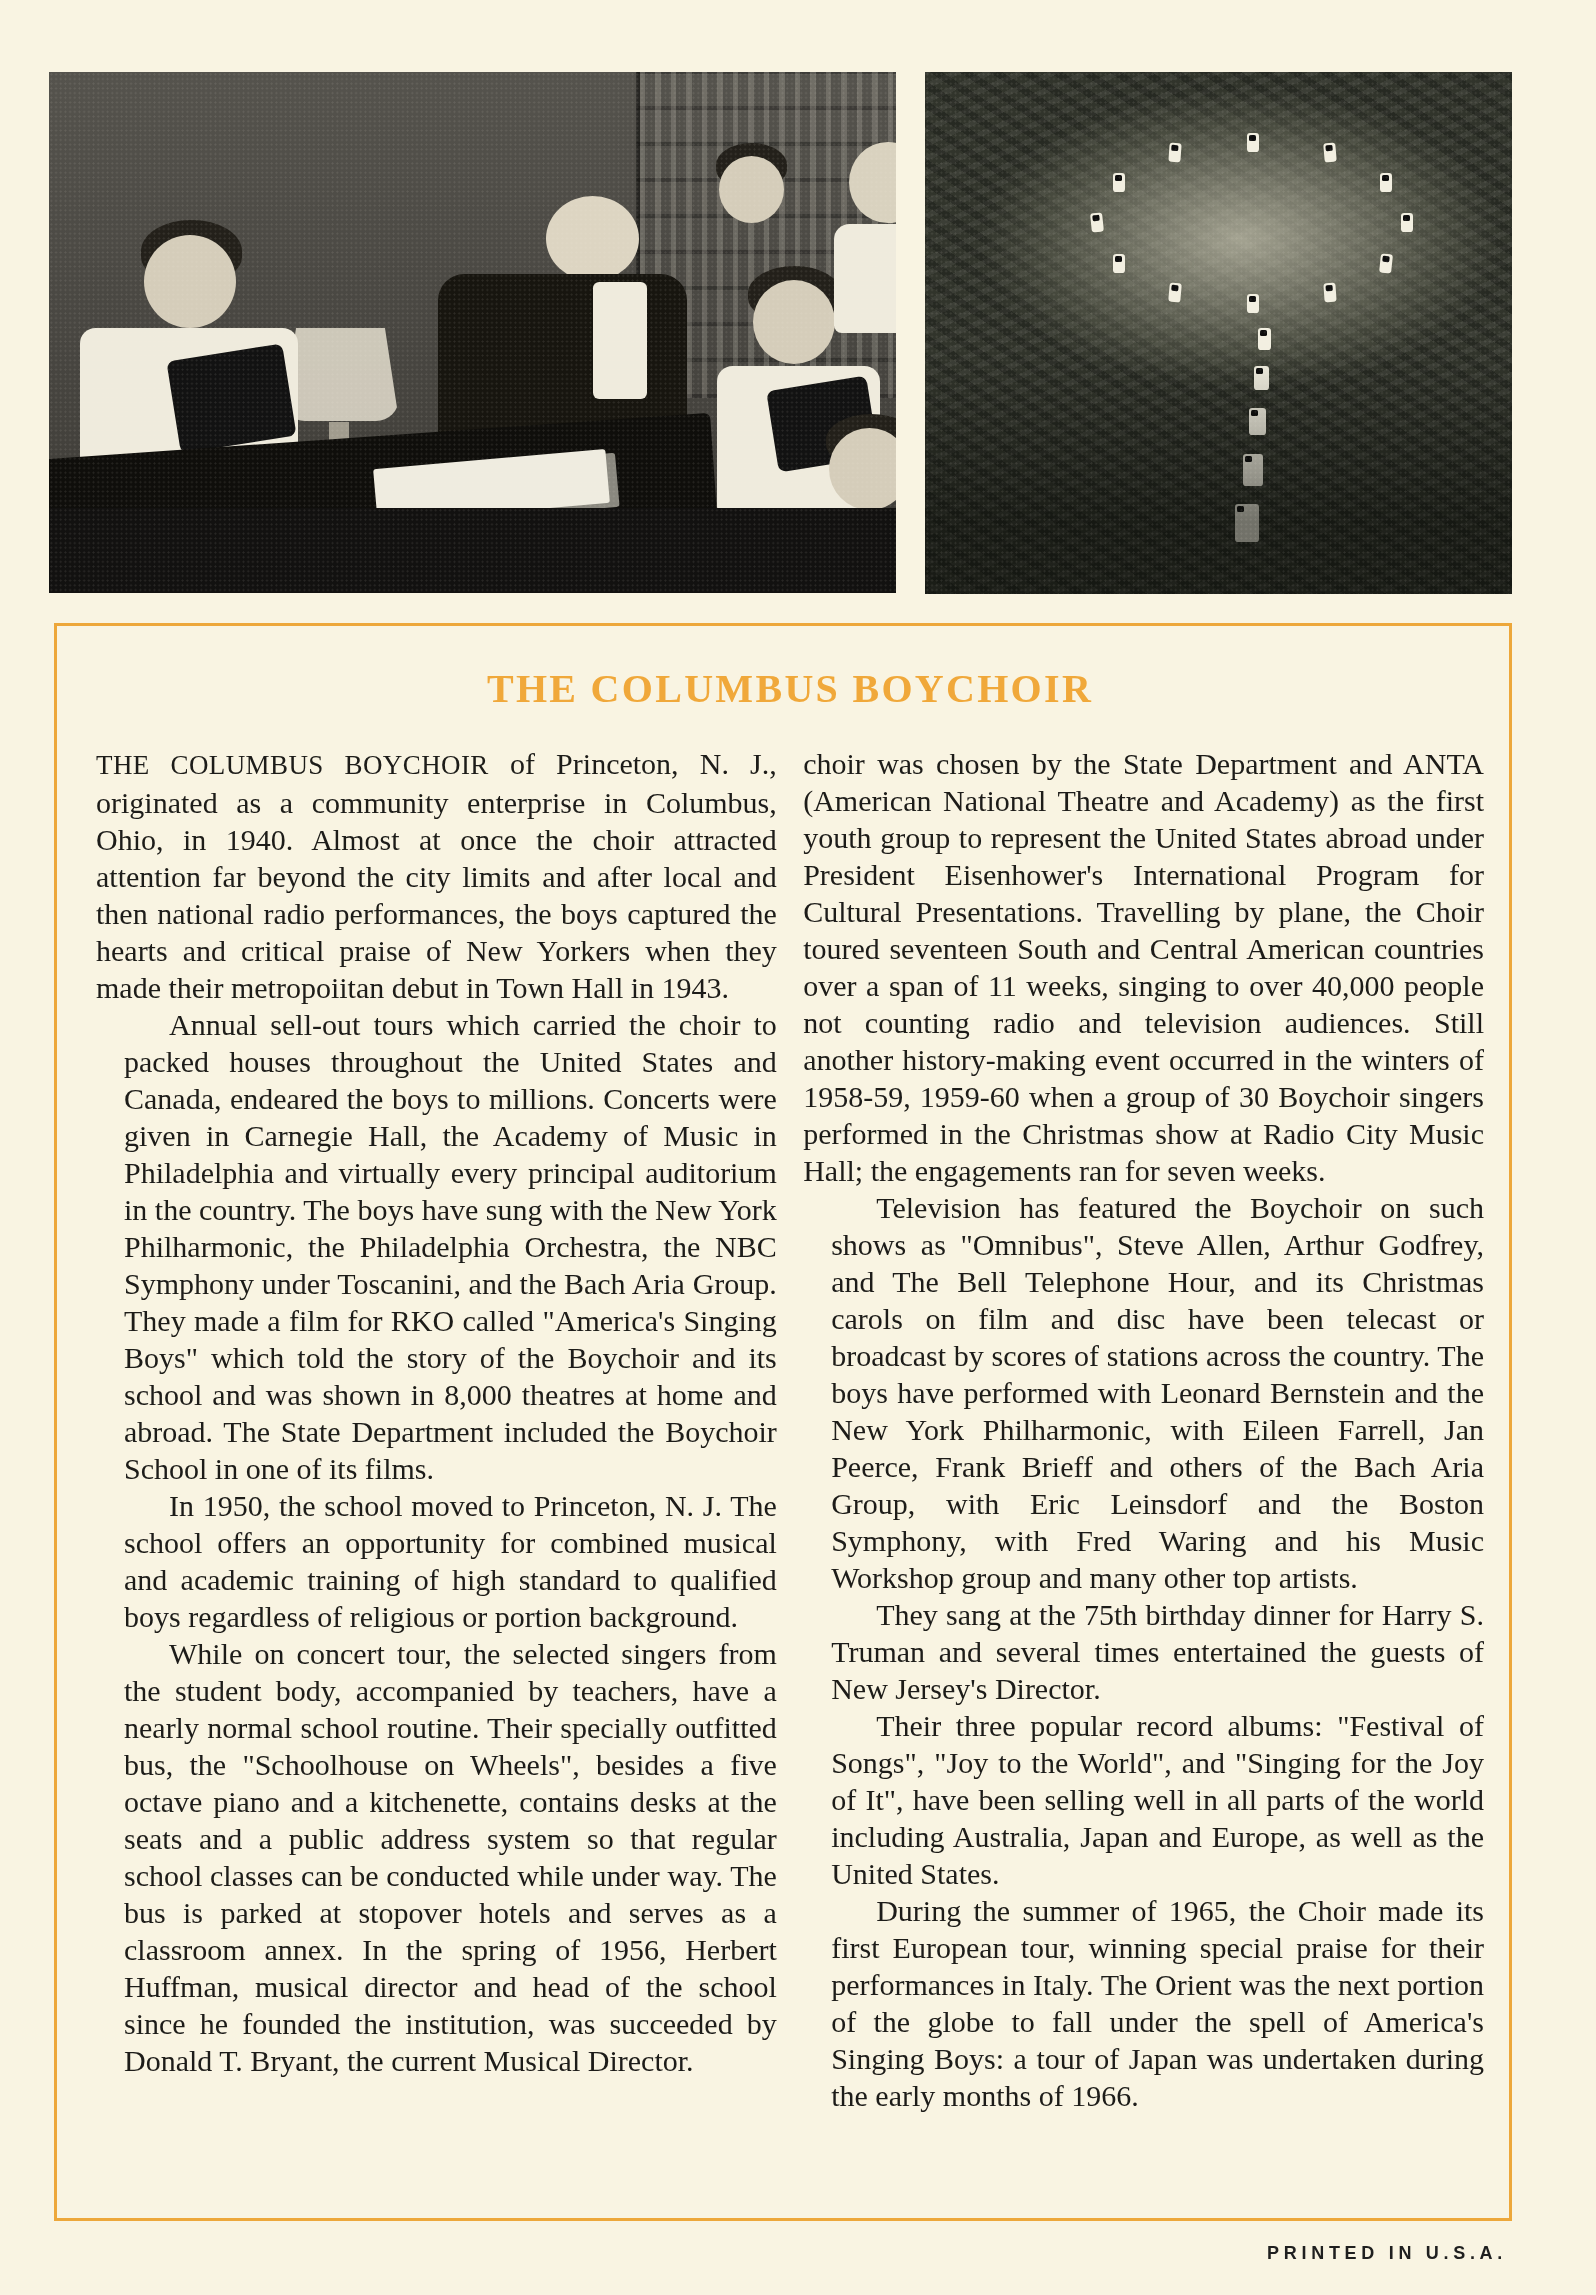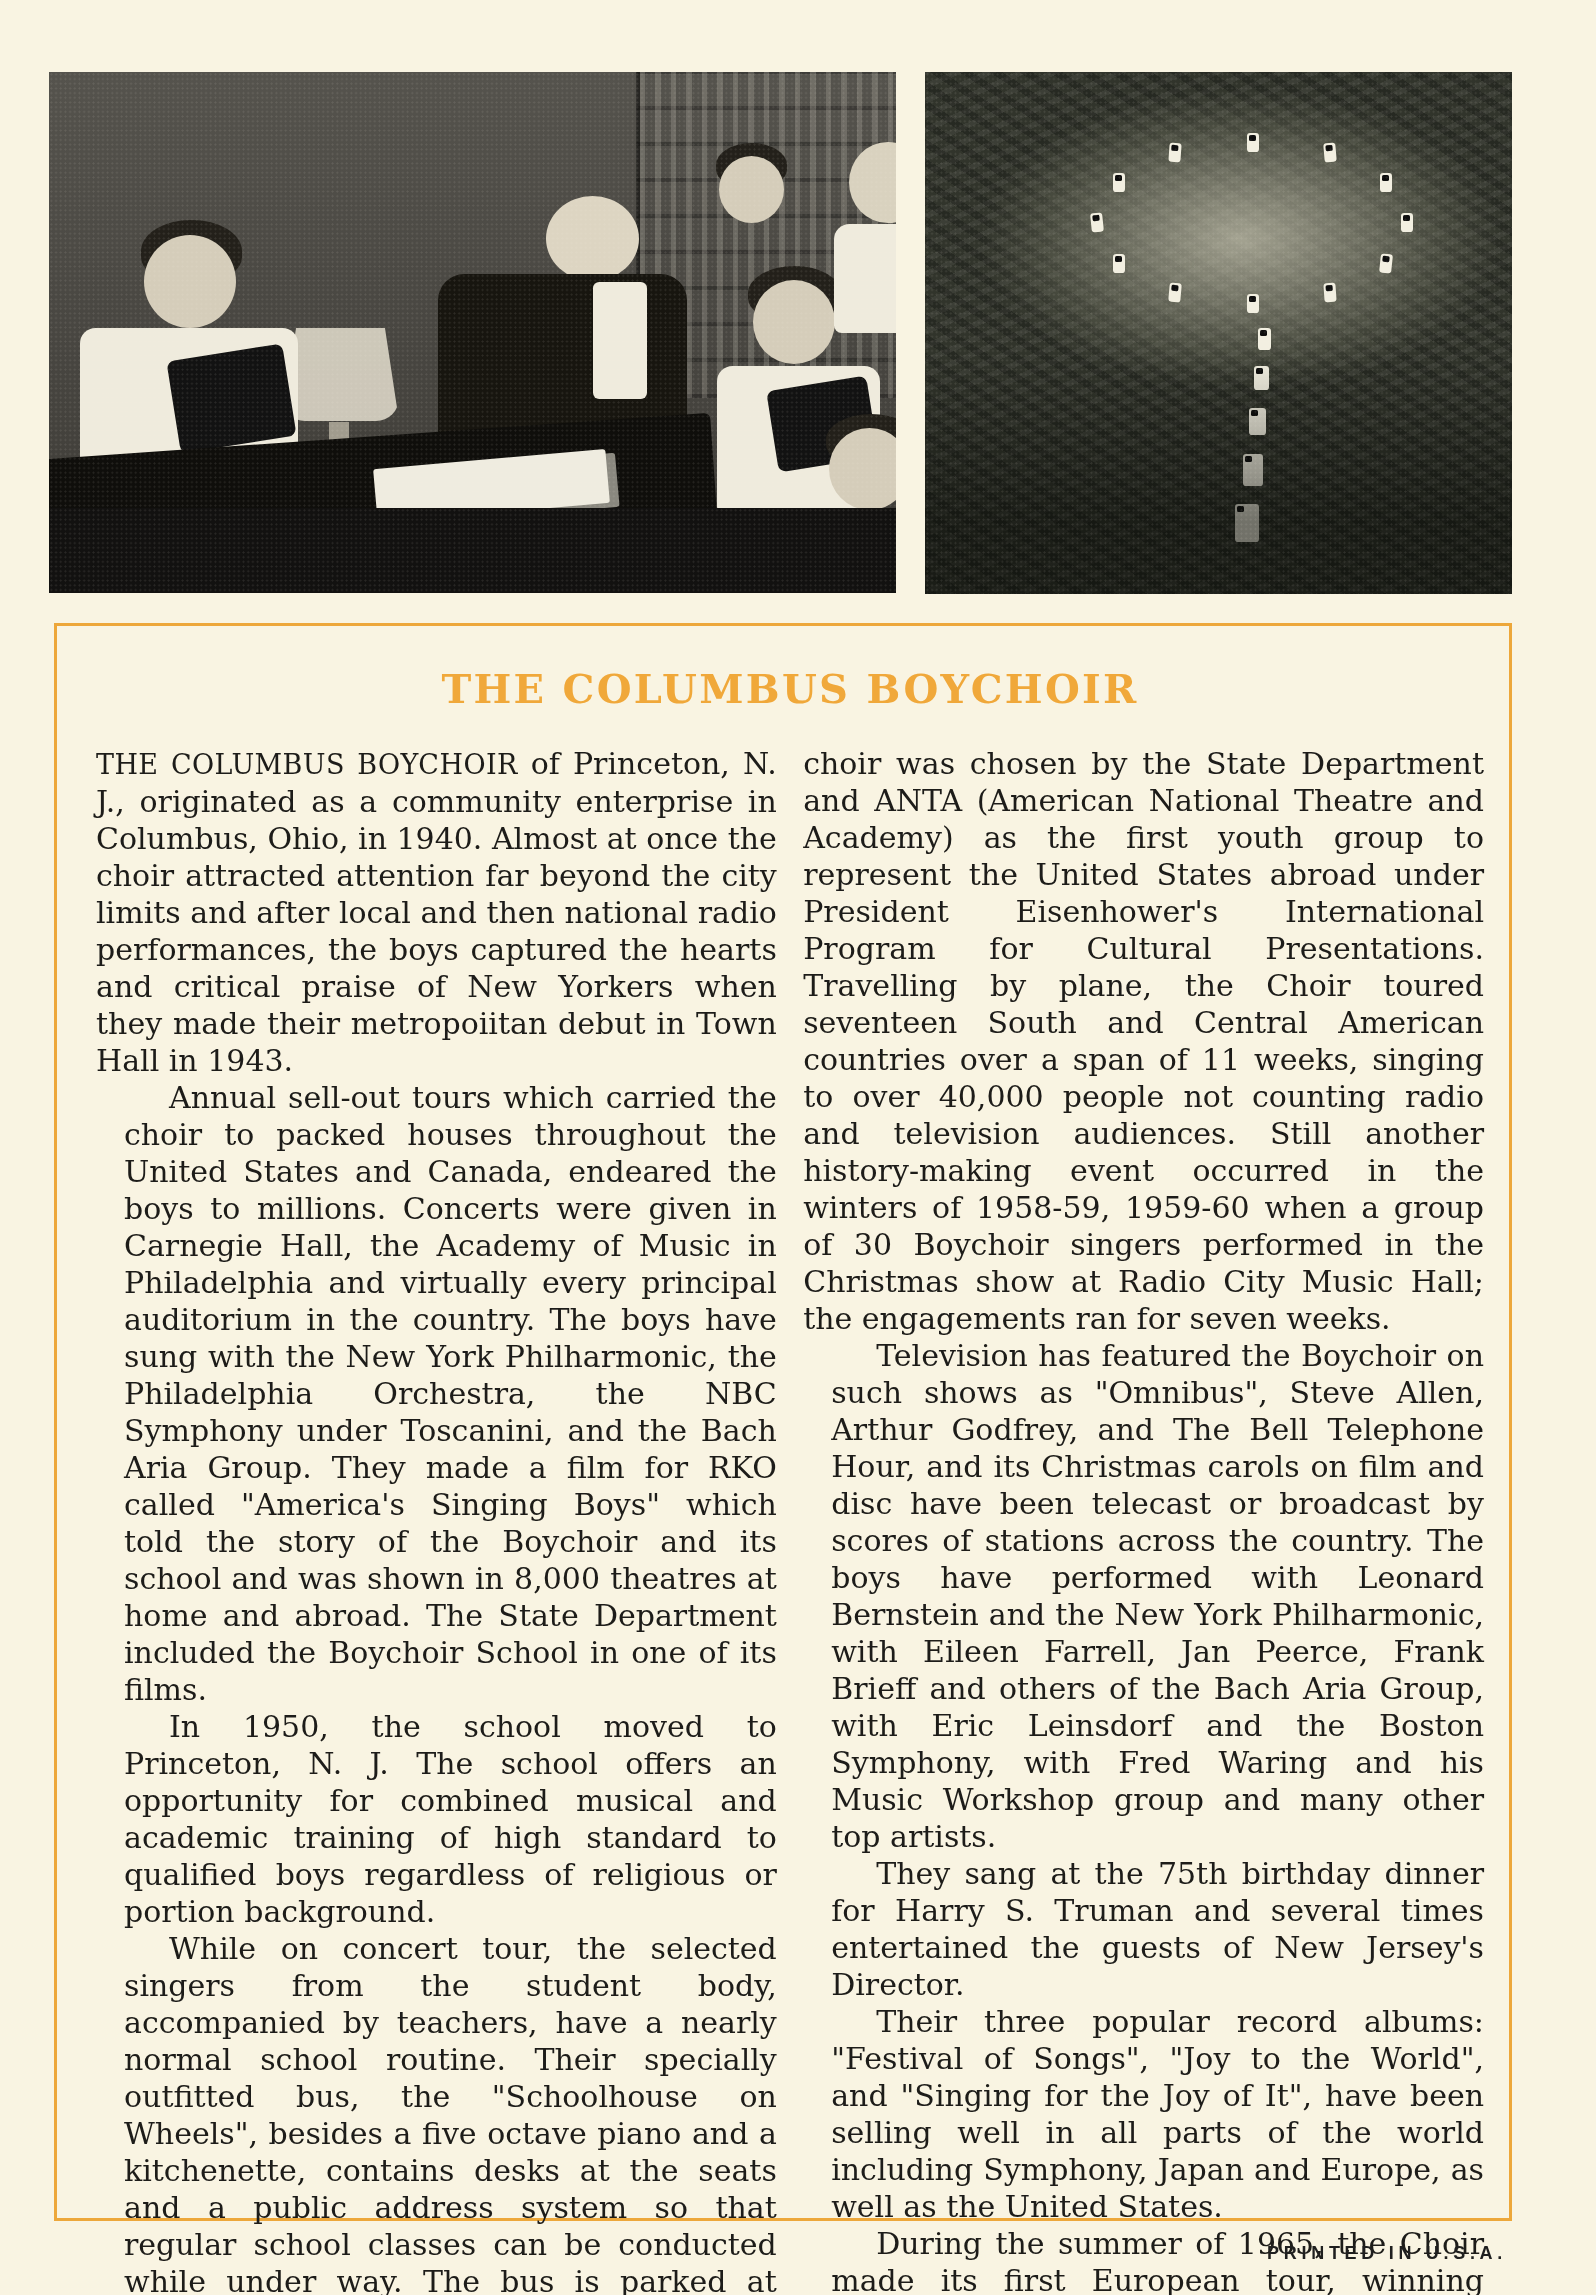--- a/index.html
+++ b/index.html
@@ -49,21 +49,21 @@
 
   .robe-figure { position:absolute; width:11.7px; height:19.4px; background:#f2efe1; border-radius:3.1px; }
   .robe-figure::after { content:""; position:absolute; left:1.6px; top:2.3px; width:7.8px; height:5.4px;
     background:#0d0d0d; border-radius:1.6px; }
   .foliage { position:absolute; left:0; right:0; bottom:0; height:46%;
     background:linear-gradient(180deg, transparent, rgba(8,10,6,0.55) 70%);
   }
 
   
   .article-box { position:absolute; left:54px; top:623px; width:1458px; height:1598px;
-    border:3.1px solid #eda73a; box-sizing:border-box; padding:0 25px 0 39px; background:transparent; }
+    border:3.1px solid #eda73a; box-sizing:border-box; padding:0 25px 0 39px; background:transparent;font-family:Liberation Serif, serif; }
   .article-title { margin:39px 0 0 0; text-align:center; color:#f0a83a;
     font-size:40px; font-weight:bold; letter-spacing:2.3px; }
   .columns { display:flex; gap:26.4px; margin-top:33px; }
   .col { width:684px; font-size:30px; line-height:37px; text-align:justify;
     color:#1d1c19; hyphens:none; }
   .col p { margin:0; }
   .col p.indent { text-indent:45px;margin-left:28px; }
   .lead-caps { font-size:0.9em; letter-spacing:0.4px; }
 
   
@@ -141,20 +141,20 @@
       <p class="indent">Annual sell-out tours which carried the choir to packed houses throughout the United States and Canada, endeared the boys to millions. Concerts were given in Carnegie Hall, the Academy of Music in Philadelphia and virtually every principal auditorium in the country. The boys have sung with the New York Philharmonic, the Philadelphia Orchestra, the NBC Symphony under Toscanini, and the Bach Aria Group. They made a film for RKO called "America's Singing Boys" which told the story of the Boychoir and its school and was shown in 8,000 theatres at home and abroad. The State Department included the Boychoir School in one of its films.</p>
       <p class="indent">In 1950, the school moved to Princeton, N. J. The school offers an opportunity for combined musical and academic training of high standard to qualified boys regardless of religious or portion background.</p>
       <p class="indent">While on concert tour, the selected singers from the student body, accompanied by teachers, have a nearly normal school routine. Their specially outfitted bus, the "Schoolhouse on Wheels", besides a five octave piano and a kitchenette, contains desks at the seats and a public address system so that regular school classes can be conducted while under way. The bus is parked at stopover hotels and serves as a classroom annex. In the spring of 1956, Herbert Huffman, musical director and head of the school since he founded the institution, was succeeded by Donald T. Bryant, the current Musical Director.</p>
 
     </div>
 
     <div class="col">
       <p>choir was chosen by the State Department and ANTA (American National Theatre and Academy) as the first youth group to represent the United States abroad under President Eisenhower's International Program for Cultural Presentations. Travelling by plane, the Choir toured seventeen South and Central American countries over a span of 11 weeks, singing to over 40,000 people not counting radio and television audiences. Still another history-making event occurred in the winters of 1958-59, 1959-60 when a group of 30 Boychoir singers performed in the Christmas show at Radio City Music Hall; the engagements ran for seven weeks.</p>
       <p class="indent">Television has featured the Boychoir on such shows as "Omnibus", Steve Allen, Arthur Godfrey, and The Bell Telephone Hour, and its Christmas carols on film and disc have been telecast or broadcast by scores of stations across the country. The boys have performed with Leonard Bernstein and the New York Philharmonic, with Eileen Farrell, Jan Peerce, Frank Brieff and others of the Bach Aria Group, with Eric Leinsdorf and the Boston Symphony, with Fred Waring and his Music Workshop group and many other top artists.</p>
       <p class="indent">They sang at the 75th birthday dinner for Harry S. Truman and several times entertained the guests of New Jersey's Director.</p>
-      <p class="indent">Their three popular record albums: "Festival of Songs", "Joy to the World", and "Singing for the Joy of It", have been selling well in all parts of the world including Symphony, Japan and Europe, as well as the United States.</p>
+      <p class="indent">Their three popular record albums: "Festival of Songs", "Joy to the World", and "Singing for the Joy of It", have been selling well in all parts of the world including Australia, Japan and Europe, as well as the United States.</p>
       <p class="indent">During the summer of 1965, the Choir made its first European tour, winning special praise for their performances in Italy. The Orient was the next portion of the globe to fall under the spell of America's Singing Boys: a tour of Japan was undertaken during the early months of 1966.</p>
     </div>
   </div>
 </div>
 
 <div class="printed">PRINTED IN U.S.A.</div>
 
 
 </body></html>

